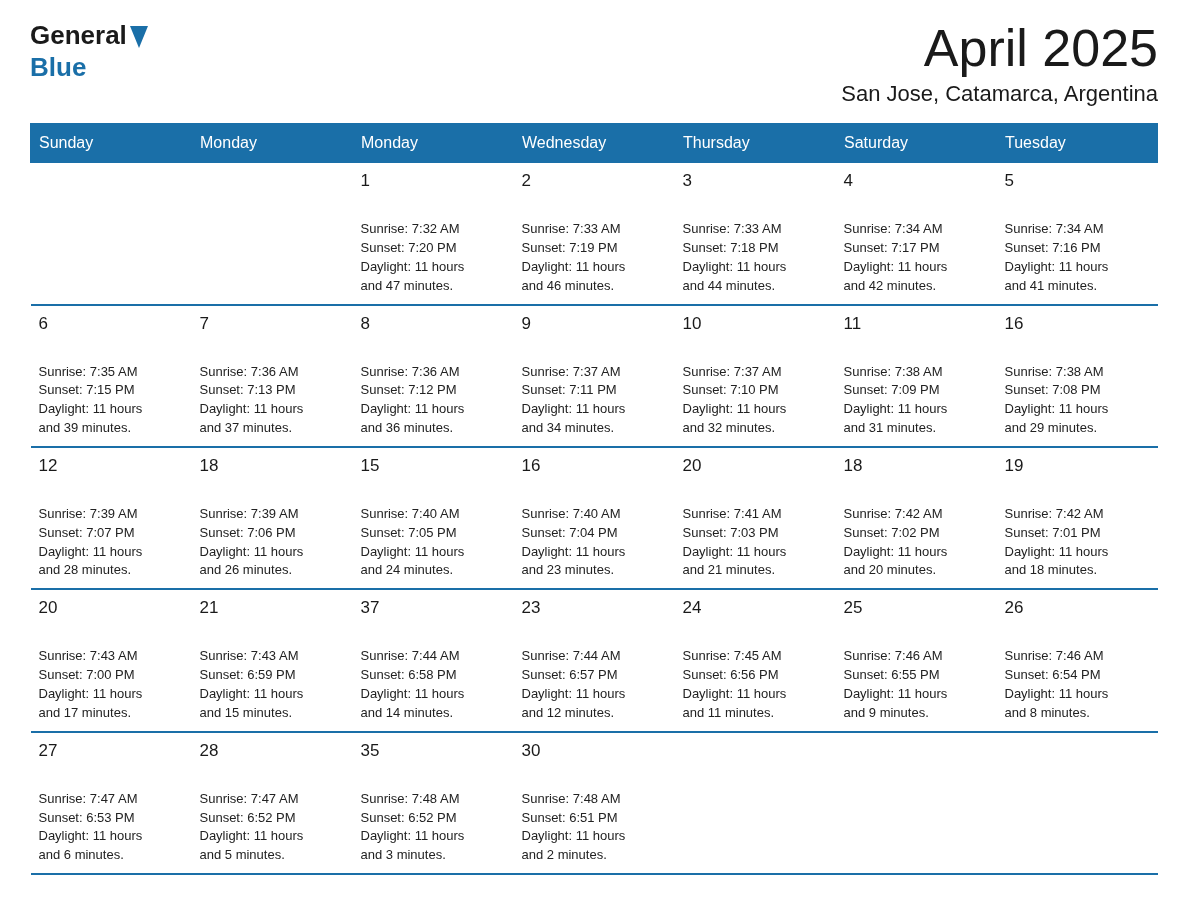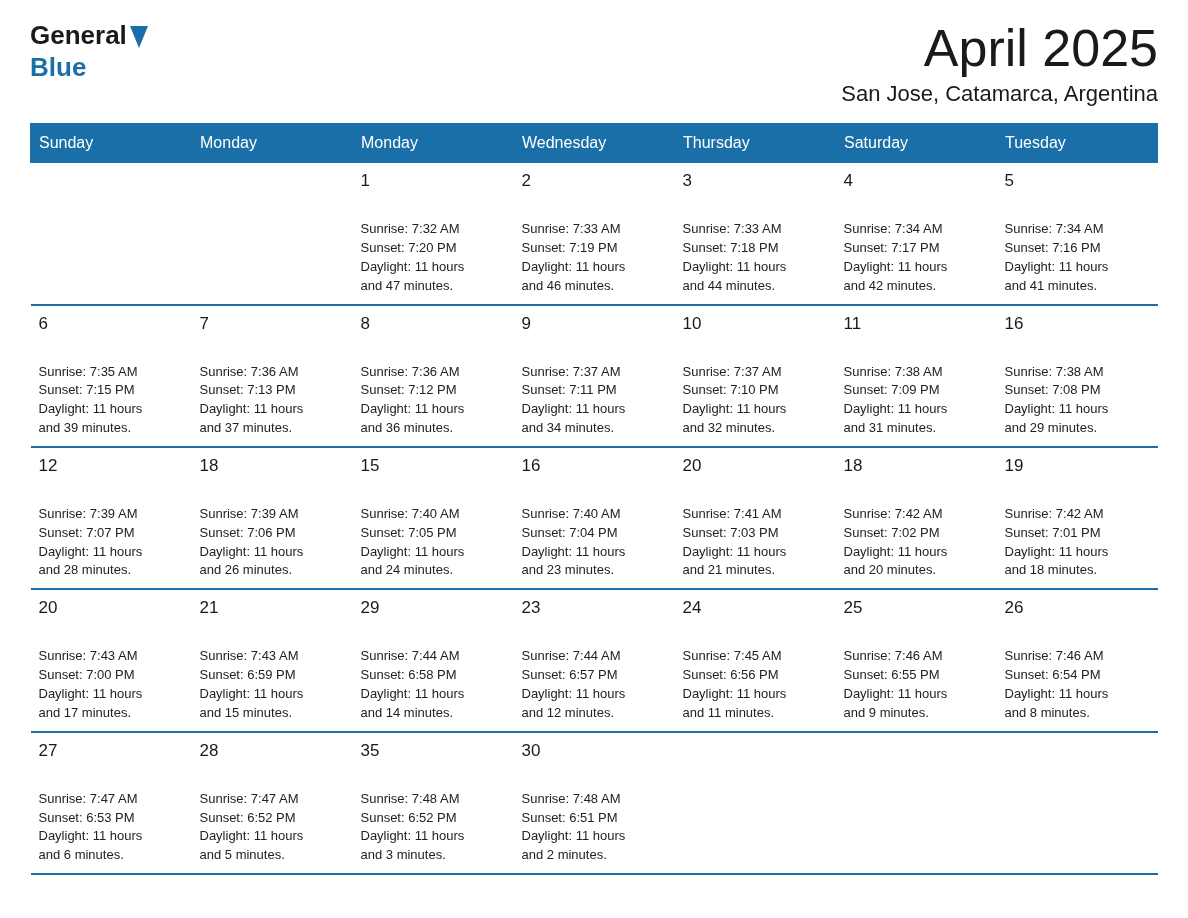--- a/index.html
+++ b/index.html
@@ -222,21 +222,21 @@
       <tr>
         <td>
           <span class="day-number">20</span>
           <div class="day-info">Sunrise: 7:43 AM<br>Sunset: 7:00 PM<br>Daylight: 11 hours<br>and 17 minutes.</div>
         </td>
         <td>
           <span class="day-number">21</span>
           <div class="day-info">Sunrise: 7:43 AM<br>Sunset: 6:59 PM<br>Daylight: 11 hours<br>and 15 minutes.</div>
         </td>
         <td>
-          <span class="day-number">29</span>
+          <span class="day-number">37</span>
           <div class="day-info">Sunrise: 7:44 AM<br>Sunset: 6:58 PM<br>Daylight: 11 hours<br>and 14 minutes.</div>
         </td>
         <td>
           <span class="day-number">23</span>
           <div class="day-info">Sunrise: 7:44 AM<br>Sunset: 6:57 PM<br>Daylight: 11 hours<br>and 12 minutes.</div>
         </td>
         <td>
           <span class="day-number">24</span>
           <div class="day-info">Sunrise: 7:45 AM<br>Sunset: 6:56 PM<br>Daylight: 11 hours<br>and 11 minutes.</div>
         </td>

